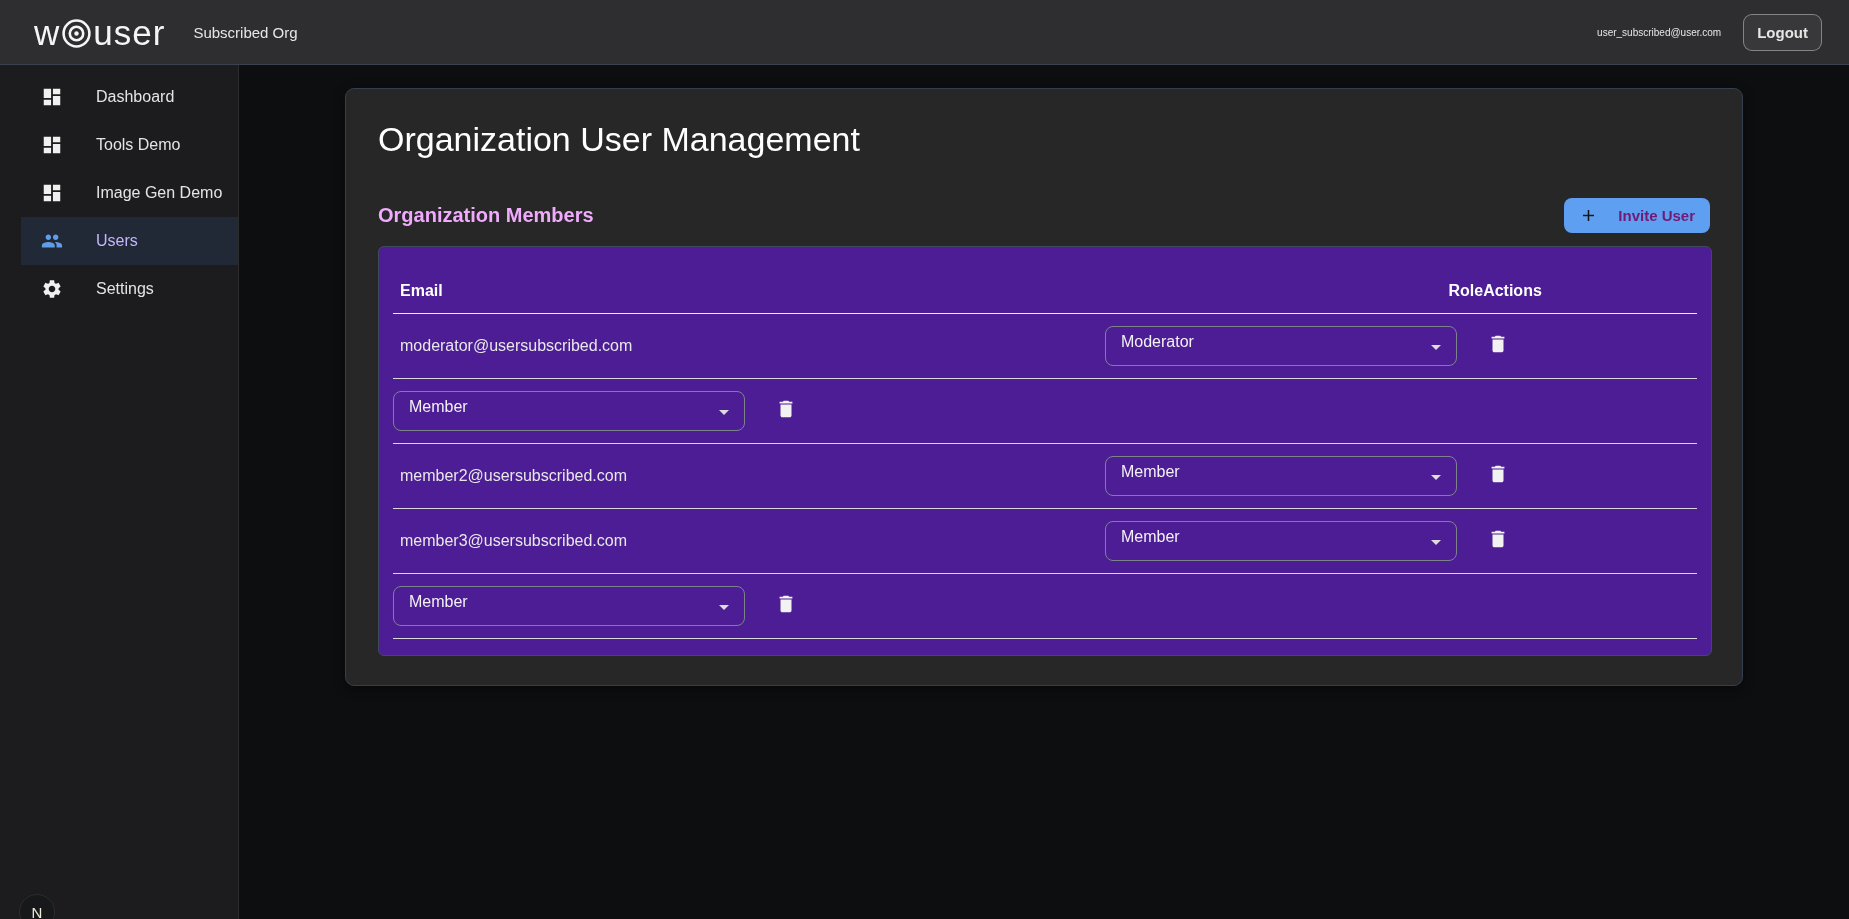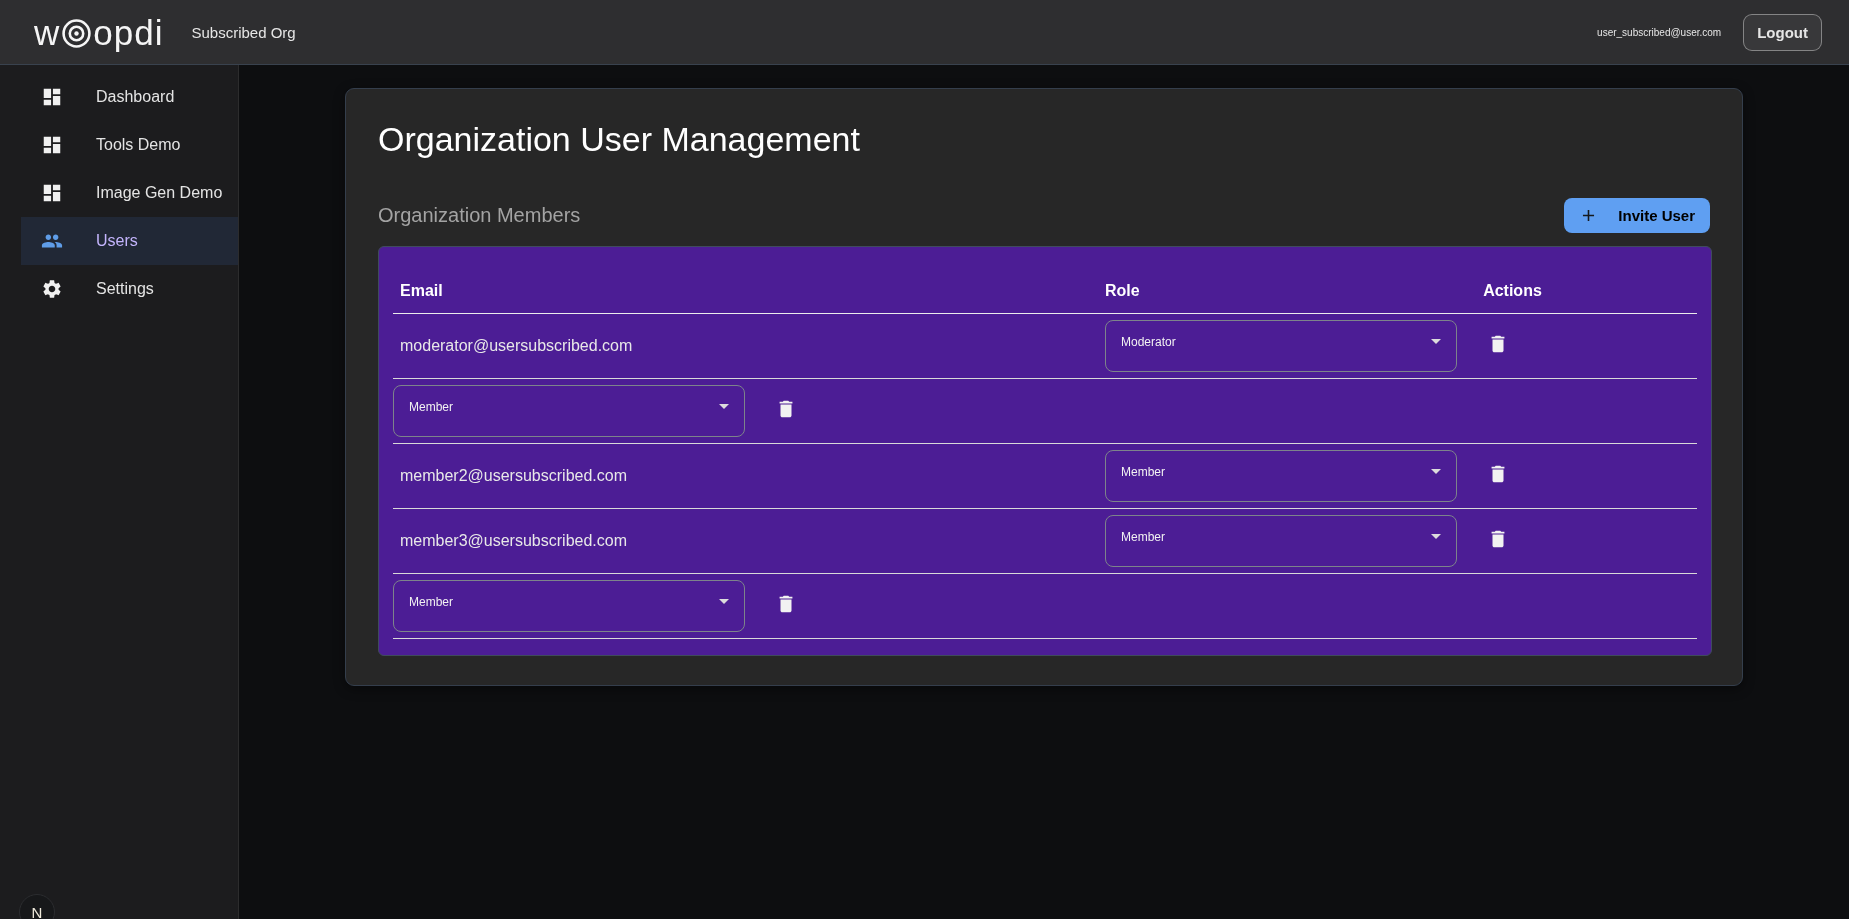--- a/index.html
+++ b/index.html
@@ -47,48 +47,48 @@
   
   .content-card {
     position:absolute; left:345px; top:88px; width:1398px; height:598px;
     background:#272727; border:1px solid #343e4c; border-radius:9px;
     box-shadow:0 3px 12px rgba(0,0,0,0.45);
     padding:30px 32px; 
   }
   .page-title { font-size:34px; font-weight:400; color:#ffffff; line-height:40px; }
   .section-row { margin-top:38px; height:36px; display:flex;
                  align-items:center; justify-content:space-between; }
-  .section-title { font-size:20px; font-weight:400; color:#a3a3a3; }
+  .section-title { font-size:20px; font-weight:700; color:#f0abfc; }
   .invite-btn {
     height:35px; padding:0 15px; display:flex; align-items:center; gap:20px;
-    background:#5f9ff2; color:#000000; border:none; border-radius:8px;
+    background:#5f9ff2; color:#701a75; border:none; border-radius:8px;
     font-family:inherit; font-size:15px; font-weight:700; cursor:pointer;
   }
   .invite-btn svg { width:19px; height:19px; fill:#15191e; }
 
   
   .table-card {
     margin-top:13px; width:1334px; height:410px;
     background:#4c1d95; border:1px solid #3f4b5c; border-radius:6px;
     padding:0 14px;
   }
   .thead { height:67px; display:flex; align-items:center; padding-top:22px;
            border-bottom:1px solid #ececec; }
   .trow  { height:65px; display:flex; align-items:center;
            border-bottom:1px solid #d9d9d9; }
   .col-email   { width:54.6%; padding-left:7px; }
-  .col-role    { width:29%; }
+  .col-role    { width:29%;text-align:right; }
   .col-actions { width:16.4%; }
   .th { font-size:16px; font-weight:700; color:#ffffff; }
   .td-email { font-size:16px; color:#e8e8e8; }
 
   .role-select {
-    position:relative; width:352px; height:52px; border:1px solid #7d838b;
+    position:relative; width:352px; height:40px; border:1px solid #7d838b;
     border-radius:8px; display:flex; align-items:center; padding:0 40px 8px 15px;
-    cursor:pointer; color:#f2f2f2; font-size:12px;
+    cursor:pointer; color:#f2f2f2; font-size:16px;
   }
   .role-select svg { position:absolute; right:8px; top:8px; width:24px;
                      height:24px; fill:#dcdcdc; }
 
   .trash-btn { background:none; border:none; cursor:pointer; width:26px;
                height:26px; margin-left:2px; padding:0; }
   .trash-btn svg { width:22px; height:22px; fill:#f2f2f2; }
 
   
   .n-badge {
@@ -102,21 +102,21 @@
 <body>
 
 <header class="topbar">
   <div class="logo">
     <span>w</span>
     <svg viewBox="0 0 24 24">
       <circle cx="12" cy="12" r="10" fill="none" stroke="#f5f5f5" stroke-width="2"></circle>
       <circle cx="12" cy="12" r="5.2" fill="none" stroke="#f5f5f5" stroke-width="2"></circle>
       <circle cx="12" cy="12" r="1.7" fill="#f5f5f5"></circle>
     </svg>
-    <span>opdi</span>
+    <span>user</span>
   </div>
   <span class="org-name">Subscribed Org</span>
   <div class="top-spacer"></div>
   <span class="user-email">user_subscribed@user.com</span>
   <button class="logout-btn">Logout</button>
 </header>
 
 <nav class="sidebar">
 
   <div class="nav-item">

